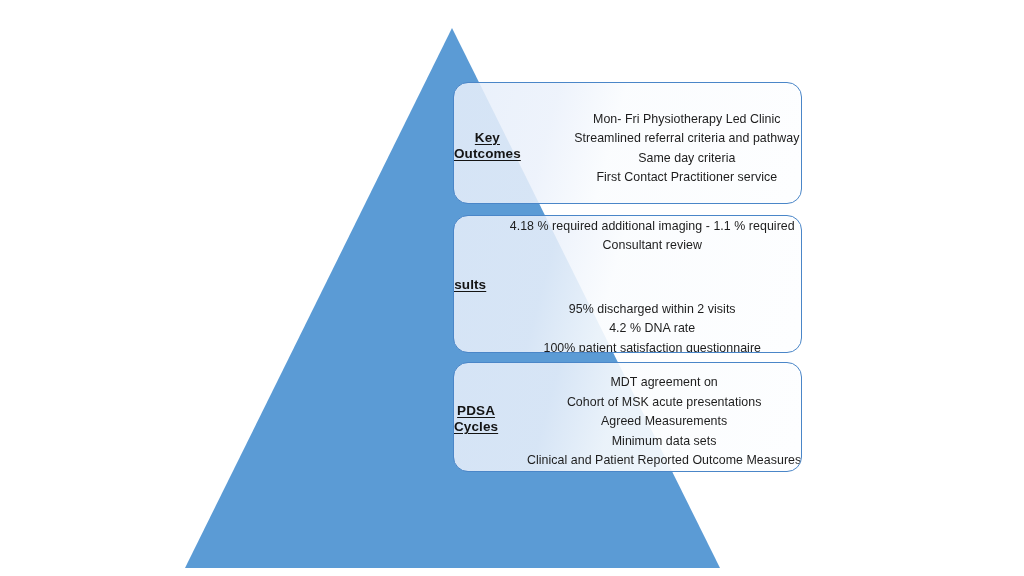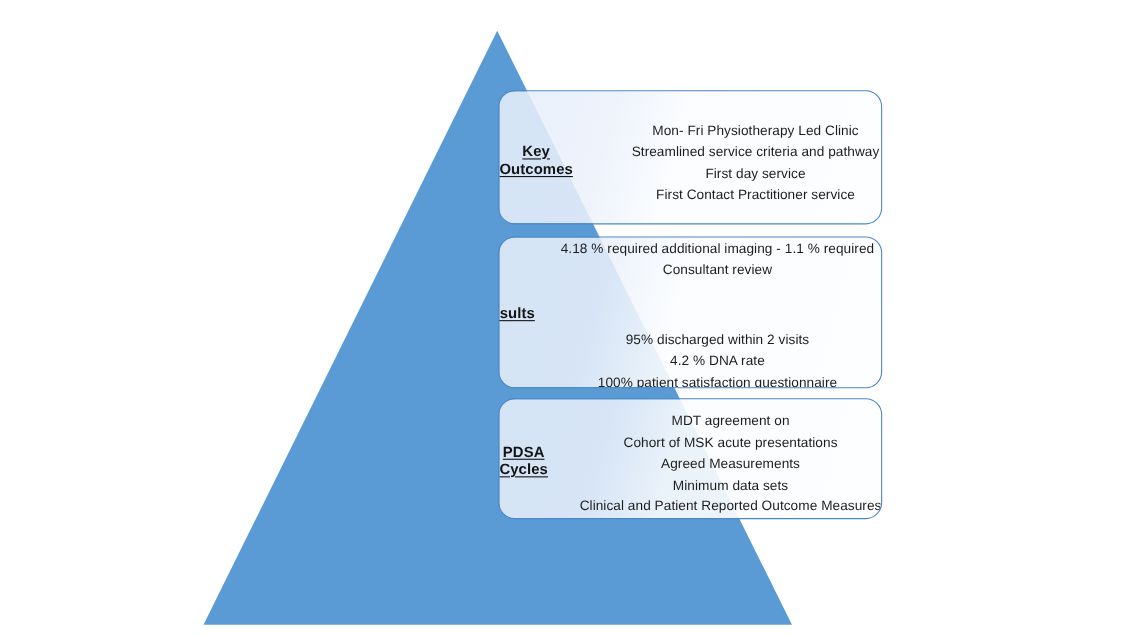--- a/index.html
+++ b/index.html
@@ -72,22 +72,22 @@
   <div class="triangle-layer">
     <svg viewBox="0 0 1024 576" xmlns="http://www.w3.org/2000/svg">
       <polygon id="tri" points="452,28 720,568 185,568" fill="#5B9BD5"></polygon>
     </svg>
   </div>
 
   <div class="box box-1" style="border-color: rgb(74, 134, 200);">
     <div class="box-title" style="color: rgb(20, 20, 20);">Key Outcomes</div>
     <div class="box-lines">
       <div class="box-line" style="color: rgb(29, 29, 29); text-align: center;">Mon- Fri Physiotherapy Led Clinic</div>
-      <div class="box-line" style="color: rgb(29, 29, 29);">Streamlined service criteria and pathway</div>
-      <div class="box-line" style="color: rgb(29, 29, 29);">First day service</div>
+      <div class="box-line" style="color: rgb(29, 29, 29);">Streamlined referral criteria and pathway</div>
+      <div class="box-line" style="color: rgb(29, 29, 29);">Same day criteria</div>
       <div class="box-line" style="color: rgb(29, 29, 29);">First Contact Practitioner service</div>
     </div>
   </div>
 
   <div class="box box-2" style="border-color: rgb(74, 134, 200); justify-content: center;">
     <div class="box-title" style="color: rgb(20, 20, 20);">Results</div>
     <div class="box-lines">
       <div class="box-line" style="color: rgb(29, 29, 29);">4.18 % required additional imaging - 1.1 % required Consultant review</div>
       <div class="box-line" style="color: rgb(29, 29, 29); margin-top: 44px;">95% discharged within 2 visits</div>
       <div class="box-line" style="color: rgb(29, 29, 29);">4.2 % DNA rate</div>

